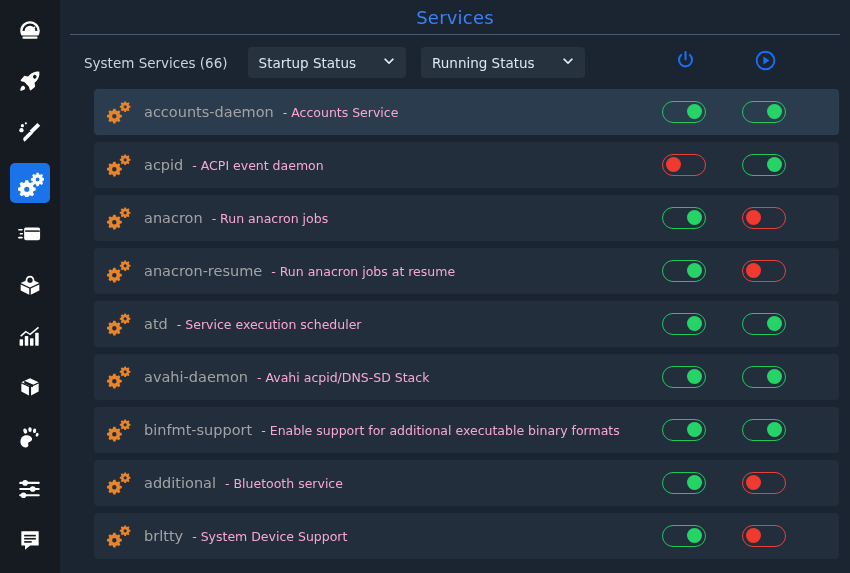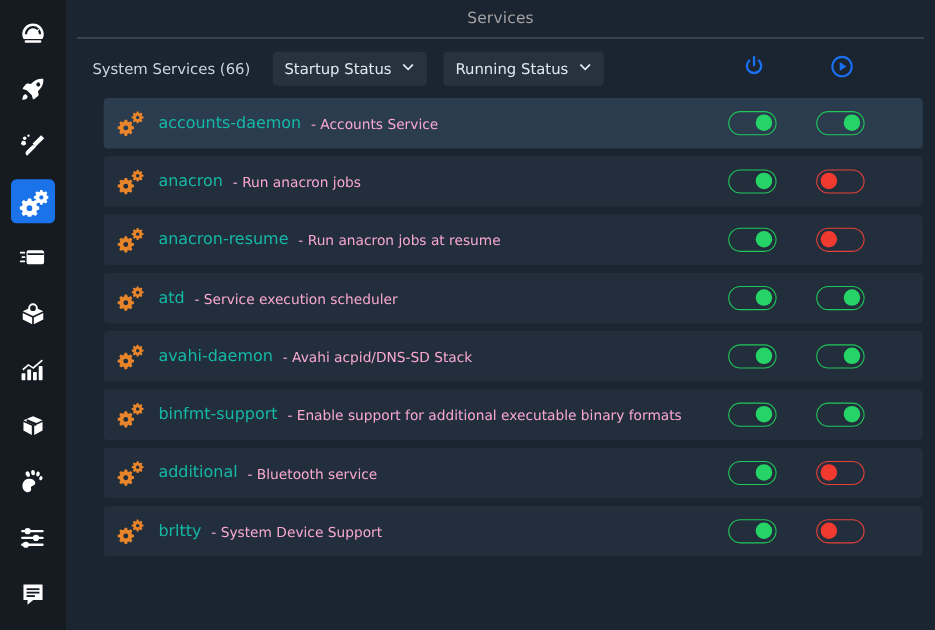--- a/index.html
+++ b/index.html
@@ -34,21 +34,21 @@
   .main {
     flex: 1 1 auto; height: 573px;
     background: #1b2431;
     position: relative;
   }
   .titlebar {
     height: 34px;
     display: flex; align-items: center; justify-content: center;
   }
   .titlebar .title {
-    color: #a3a3a3; font-size: 14px; letter-spacing: .2px;
+    color: #3b82f6; font-size: 18px; letter-spacing: .2px;
   }
   .divider {
     height: 1px; background: #4a5d70;
     margin: 0 10px 0 10px;
   }
 
   
   .toolbar {
     height: 55px;
     display: flex; align-items: center;
@@ -61,21 +61,21 @@
   }
   .dropdown {
     background: #27323f;
     border-radius: 4px;
     height: 31px;
     display: flex; align-items: center;
     padding: 0 11px;
     color: #dfe7ef; font-size: 13.5px;
     margin-right: 15px;
     white-space: nowrap;
-    gap: 9px;
+    gap: 27px;
   }
   .dropdown .caret { font-size: 11px; color: #e8eef5; line-height: 1; }
   .tb-icon {
     position: absolute;
     width: 26px; height: 26px;
     color: #1a6ff0;
     display: flex; align-items: center; justify-content: center;
   }
   #power-btn { left: 612px; }
   #play-btn  { left: 692px; }
@@ -92,21 +92,21 @@
     height: 46px;
     background: #222e3c;
     border-radius: 4px;
     margin-bottom: 7px;
     display: flex; align-items: center;
     padding-left: 12px;
   }
   .row.highlight { background: #2b3c4e; }
   .gears { width: 26px; height: 26px; flex: 0 0 26px; margin-right: 12px; }
   .svc-name {
-    color: #14b8a6; font-size: 14.5px; white-space: nowrap;
+    color: #a3a3a3; font-size: 14.5px; white-space: nowrap;
   }
   .svc-desc {
     color: #f9a8d4; font-size: 12.5px; white-space: nowrap;
     margin-left: 9px;
   }
   .toggles {
     position: absolute; top: 0; height: 100%;
     display: flex; align-items: center;
   }
   .tg-startup { left: 568px; }
@@ -322,20 +322,38 @@
             <div class="toggle on">
               <span class="knob"></span>
             </div>
           </div>
         </div>
         <div class="row">
           <span class="gears"><svg width="26" height="26" viewBox="0 0 24 24" fill="#e8842a">
               <path d="M16.9 2.2l-.3 1.3c-.3.1-.6.2-.8.3l-1.1-.7-1.1 1.1.7 1.1c-.1.3-.2.5-.3.8l-1.3.3v1.5l1.3.3c.1.3.2.6.3.8l-.7 1.1 1.1 1.1 1.1-.7c.3.1.5.2.8.3l.3 1.3h1.5l.3-1.3c.3-.1.6-.2.8-.3l1.1.7 1.1-1.1-.7-1.1c.1-.3.2-.5.3-.8l1.3-.3V6.4l-1.3-.3a4 4 0 00-.3-.8l.7-1.1-1.1-1.1-1.1.7a4 4 0 00-.8-.3l-.3-1.3zm.8 3.6a1.4 1.4 0 110 2.9 1.4 1.4 0 010-2.9z"></path>
               <path d="M6.7 9l-.4 1.7c-.4.1-.8.3-1.1.5l-1.5-.9-1.5 1.5.9 1.5c-.2.4-.4.7-.5 1.1l-1.7.4v2.1l1.7.4c.1.4.3.8.5 1.1l-.9 1.5 1.5 1.5 1.5-.9c.4.2.7.4 1.1.5l.4 1.7h2.1l.4-1.7c.4-.1.8-.3 1.1-.5l1.5.9 1.5-1.5-.9-1.5c.2-.4.4-.7.5-1.1l1.7-.4v-2.1l-1.7-.4a4.3 4.3 0 00-.5-1.1l.9-1.5-1.5-1.5-1.5.9a4.3 4.3 0 00-1.1-.5L8.8 9zm1 4.9a2 2 0 110 4.1 2 2 0 010-4.1z"></path>
             </svg></span>
+          <span class="svc-name">acpid</span>
+          <span class="svc-desc">- ACPI event daemon</span>
+          <div class="toggles tg-startup">
+            <div class="toggle off">
+              <span class="knob"></span>
+            </div>
+          </div>
+          <div class="toggles tg-running">
+            <div class="toggle on">
+              <span class="knob"></span>
+            </div>
+          </div>
+        </div>
+        <div class="row">
+          <span class="gears"><svg width="26" height="26" viewBox="0 0 24 24" fill="#e8842a">
+              <path d="M16.9 2.2l-.3 1.3c-.3.1-.6.2-.8.3l-1.1-.7-1.1 1.1.7 1.1c-.1.3-.2.5-.3.8l-1.3.3v1.5l1.3.3c.1.3.2.6.3.8l-.7 1.1 1.1 1.1 1.1-.7c.3.1.5.2.8.3l.3 1.3h1.5l.3-1.3c.3-.1.6-.2.8-.3l1.1.7 1.1-1.1-.7-1.1c.1-.3.2-.5.3-.8l1.3-.3V6.4l-1.3-.3a4 4 0 00-.3-.8l.7-1.1-1.1-1.1-1.1.7a4 4 0 00-.8-.3l-.3-1.3zm.8 3.6a1.4 1.4 0 110 2.9 1.4 1.4 0 010-2.9z"></path>
+              <path d="M6.7 9l-.4 1.7c-.4.1-.8.3-1.1.5l-1.5-.9-1.5 1.5.9 1.5c-.2.4-.4.7-.5 1.1l-1.7.4v2.1l1.7.4c.1.4.3.8.5 1.1l-.9 1.5 1.5 1.5 1.5-.9c.4.2.7.4 1.1.5l.4 1.7h2.1l.4-1.7c.4-.1.8-.3 1.1-.5l1.5.9 1.5-1.5-.9-1.5c.2-.4.4-.7.5-1.1l1.7-.4v-2.1l-1.7-.4a4.3 4.3 0 00-.5-1.1l.9-1.5-1.5-1.5-1.5.9a4.3 4.3 0 00-1.1-.5L8.8 9zm1 4.9a2 2 0 110 4.1 2 2 0 010-4.1z"></path>
+            </svg></span>
           <span class="svc-name">anacron</span>
           <span class="svc-desc">- Run anacron jobs</span>
           <div class="toggles tg-startup">
             <div class="toggle on">
               <span class="knob"></span>
             </div>
           </div>
           <div class="toggles tg-running">
             <div class="toggle off">
               <span class="knob"></span>

